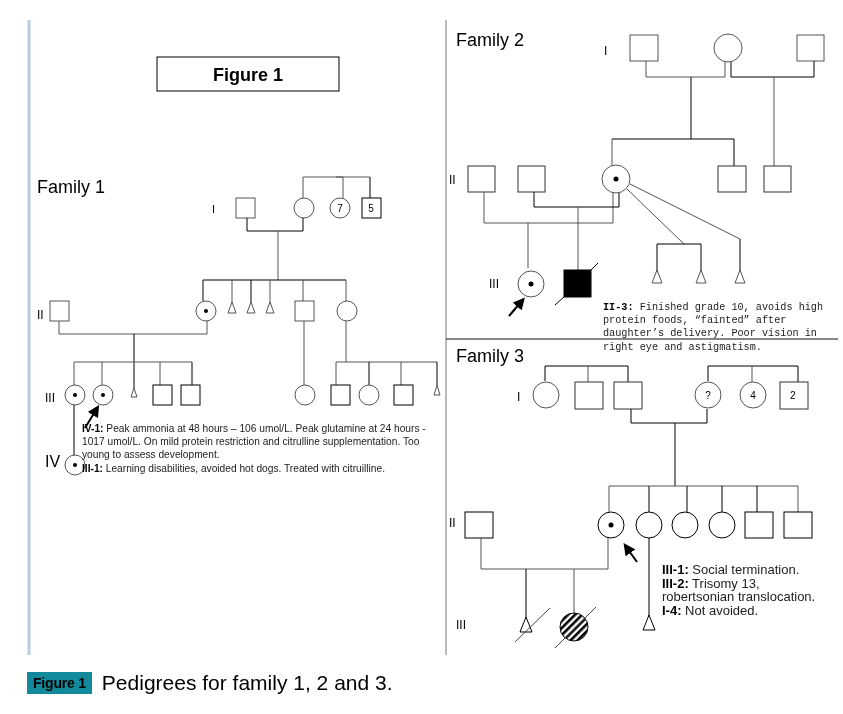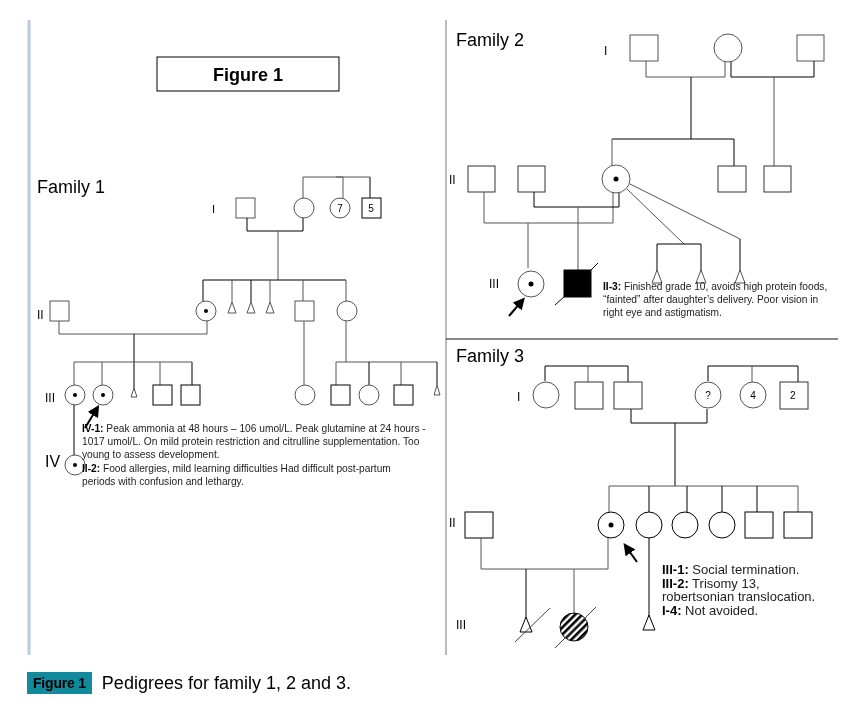--- a/index.html
+++ b/index.html
@@ -3,21 +3,21 @@
 <meta charset="utf-8">
 <style>
   html, body { margin:0; padding:0; background:#ffffff; }
   body { width:843px; height:714px; position:relative; overflow:hidden; font-family:"Liberation Sans", sans-serif; }
   #stage { position:absolute; left:0; top:0; width:843px; height:714px; }
   .lbl { font-family:"Liberation Sans", sans-serif; fill:#000; }
   .note { position:absolute; font-family:"Liberation Sans", sans-serif; font-size:10.2px; line-height:13.2px; color:#222; }
   .note b { font-weight:bold; color:#000; }
   .caption { position:absolute; left:27px; top:671px; height:24px; display:flex; align-items:center; }
   .badge { background:#138a9b; color:#000; font-family:"Liberation Sans", sans-serif; font-weight:bold; font-size:14px; padding:3px 6px; letter-spacing:-0.2px; }
-  .captext { margin-left:10px; font-family:"Liberation Sans", sans-serif; font-size:18px; color:#000; }
+  .captext { margin-left:10px; font-family:"Liberation Sans", sans-serif; font-size:21px; color:#000; }
 </style>
 </head>
 <body>
 
 <div id="stage">
 <svg width="843" height="714" viewBox="0 0 843 714" xmlns="http://www.w3.org/2000/svg">
   <defs>
     <pattern id="hatch" patternUnits="userSpaceOnUse" width="5" height="5" patternTransform="rotate(45)">
       <rect width="5" height="5" fill="#fff"></rect>
       <rect width="2.6" height="5" fill="#000"></rect>
@@ -203,24 +203,24 @@
     <circle cx="574" cy="627" r="14" fill="url(#hatch)" stroke="#000"></circle>
     <line x1="555" y1="648" x2="596" y2="607" stroke="#444"></line>
     <line x1="649" y1="538" x2="649" y2="616" stroke="#000"></line>
     <polygon points="649,615 643,630 655,630" stroke="#000"></polygon>
   </g>
 </svg>
 
 
 <div class="note" style="left:82px; top:422px; width:345px;">
   <div><b>IV-1:</b><span> Peak ammonia at 48 hours – 106 umol/L. Peak glutamine at 24 hours - 1017 umol/L. On mild protein restriction and citrulline supplementation. Too young to assess development.</span></div>
-  <div><b>II-2:</b><span> Food allergies, mild learning difficulties Had difficult post-partum periods with confusion and lethargy.</span></div>
-</div>
-
-<div class="note" style="left:603px; top:280px; width:228px;">
+  <div><b>III-1:</b><span> Learning disabilities, avoided hot dogs. Treated with citruilline.</span></div>
+</div>
+
+<div class="note" style="left:603px; top:301px; width:228px;font-family:Liberation Mono, monospace;">
   <div><b>II-3:</b><span> Finished grade 10, avoids high protein foods, “fainted” after daughter’s delivery. Poor vision in right eye and astigmatism.</span></div>
 </div>
 
 <div class="note" style="left:662px; top:563px; width:165px; font-size:13px; line-height:13.7px;">
   <div><b>III-1:</b><span> Social termination.</span></div>
   <div><b>III-2:</b><span> Trisomy 13, robertsonian translocation.</span></div>
   <div><b>I-4:</b><span> Not avoided.</span></div>
 </div>
 
 

